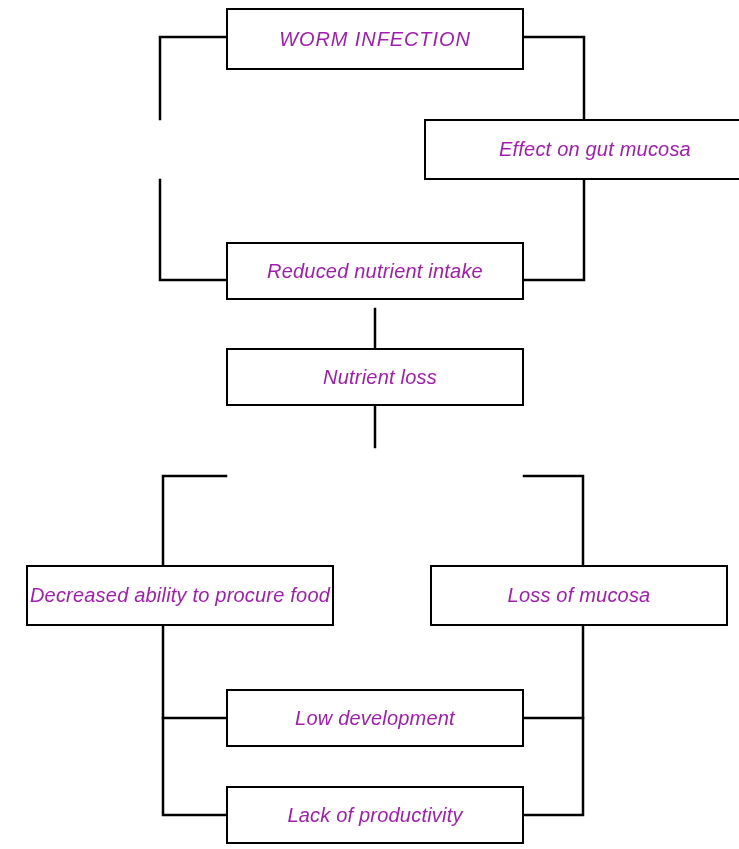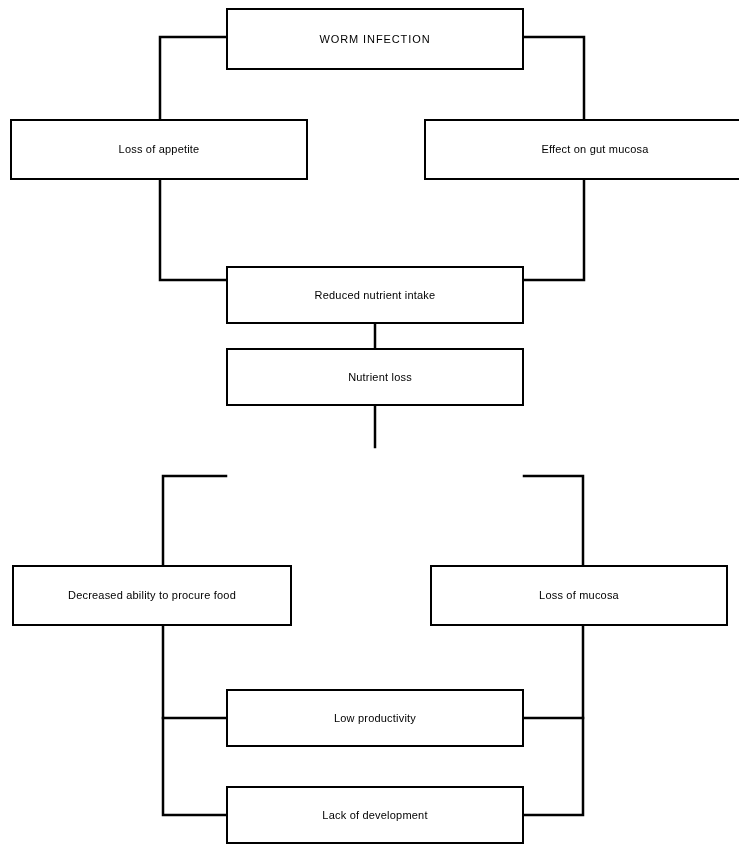--- a/index.html
+++ b/index.html
@@ -31,39 +31,40 @@
     background: #ffffff;
     border: 2px solid #000000;
     display: flex;
     align-items: center;
     justify-content: center;
     text-align: center;
     z-index: 2;
   }
   .node-label {
     font-family: "Liberation Sans", sans-serif;
-    font-size: 11px;
+    font-size: 20px;
     line-height: 1.15;
-    color: #000000;
+    color: #a21caf;
     letter-spacing: 0.2px;
     white-space: nowrap;
+    font-style: italic;
   }
   .node.emphasis > .node-label {
     letter-spacing: 0.9px;
   }
   
   #node-worm-infection      { left: 226px; top: 8px;   width: 298px; height: 62px; }
-  #node-reduced-intake      { left: 226px; top: 266px; width: 298px; height: 58px; }
+  #node-reduced-intake      { left: 226px; top: 242px; width: 298px; height: 58px; }
   #node-nutrient-loss       { left: 226px; top: 348px; width: 298px; height: 58px; padding-left: 10px; }
   #node-malnutrition        { left: 226px; top: 447px; width: 298px; height: 58px; }
   #node-low-productivity    { left: 226px; top: 689px; width: 298px; height: 58px; }
   #node-lack-development    { left: 226px; top: 786px; width: 298px; height: 58px; }
   
   #node-loss-appetite       { left: 10px;  top: 119px; width: 298px; height: 61px; }
-  #node-decreased-ability   { left: 12px;  top: 565px; width: 280px; height: 61px; }
+  #node-decreased-ability   { left: 26px;  top: 565px; width: 308px; height: 61px; }
   
   #node-gut-mucosa          { left: 424px; top: 119px; width: 342px; height: 61px; justify-content: center; }
   #node-loss-energy         { left: 430px; top: 565px; width: 298px; height: 61px; }
 </style>
 </head>
 <body>
 
 <div id="diagram">
 
   <svg id="connector-layer" viewBox="0 0 739 849" width="739" height="849" aria-hidden="true">
@@ -92,23 +93,20 @@
       <path d="M583,626 L583,718 L524,718"></path>
 
       <path d="M583,718 L583,815 L524,815"></path>
     </g>
   </svg>
 
   <div class="node emphasis" id="node-worm-infection">
     <span class="node-label">WORM INFECTION</span>
   </div>
 
-  <div class="node" id="node-loss-appetite">
-    <span class="node-label">Loss of appetite</span>
-  </div>
 
   <div class="node" id="node-gut-mucosa">
     <span class="node-label">Effect on gut mucosa</span>
   </div>
 
   <div class="node" id="node-reduced-intake">
     <span class="node-label">Reduced nutrient intake</span>
   </div>
 
   <div class="node" id="node-nutrient-loss">
@@ -118,20 +116,20 @@
 
   <div class="node" id="node-decreased-ability">
     <span class="node-label">Decreased ability to procure food</span>
   </div>
 
   <div class="node" id="node-loss-energy">
     <span class="node-label">Loss of mucosa</span>
   </div>
 
   <div class="node" id="node-low-productivity">
-    <span class="node-label">Low productivity</span>
+    <span class="node-label">Low development</span>
   </div>
 
   <div class="node" id="node-lack-development">
-    <span class="node-label">Lack of development</span>
+    <span class="node-label">Lack of productivity</span>
   </div>
 
 </div>
 
 </body></html>

